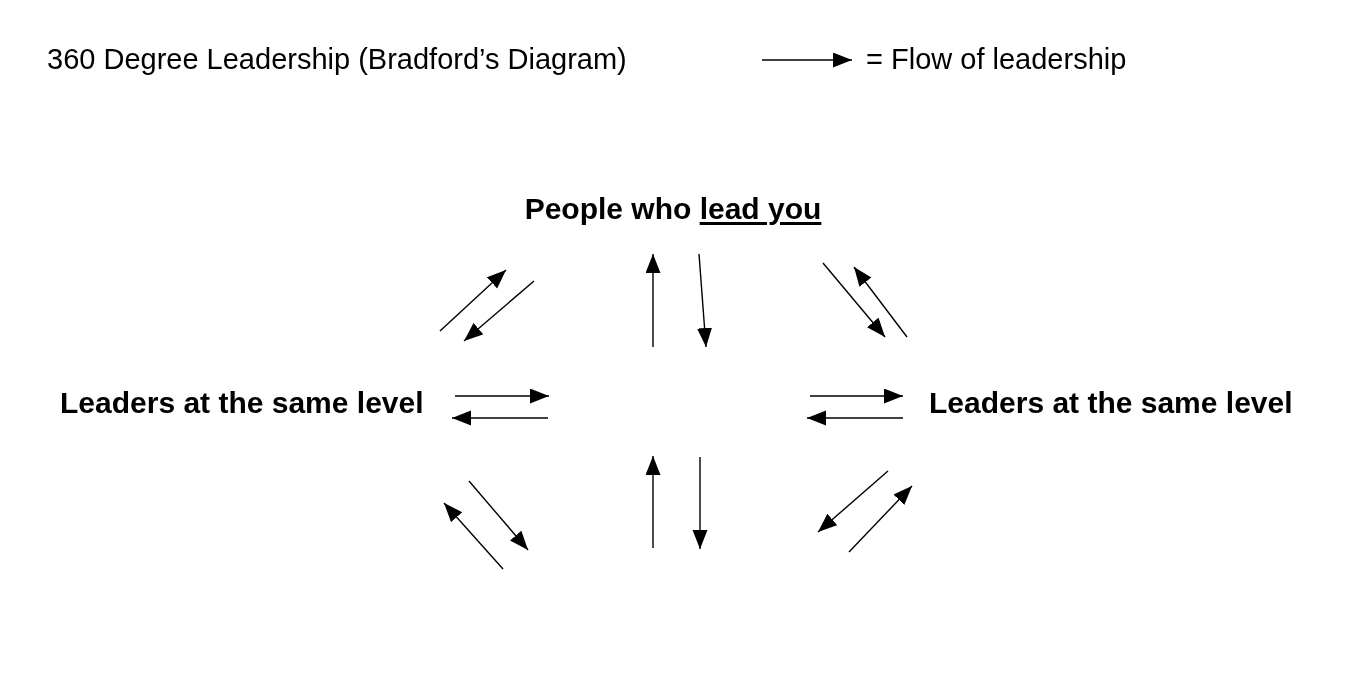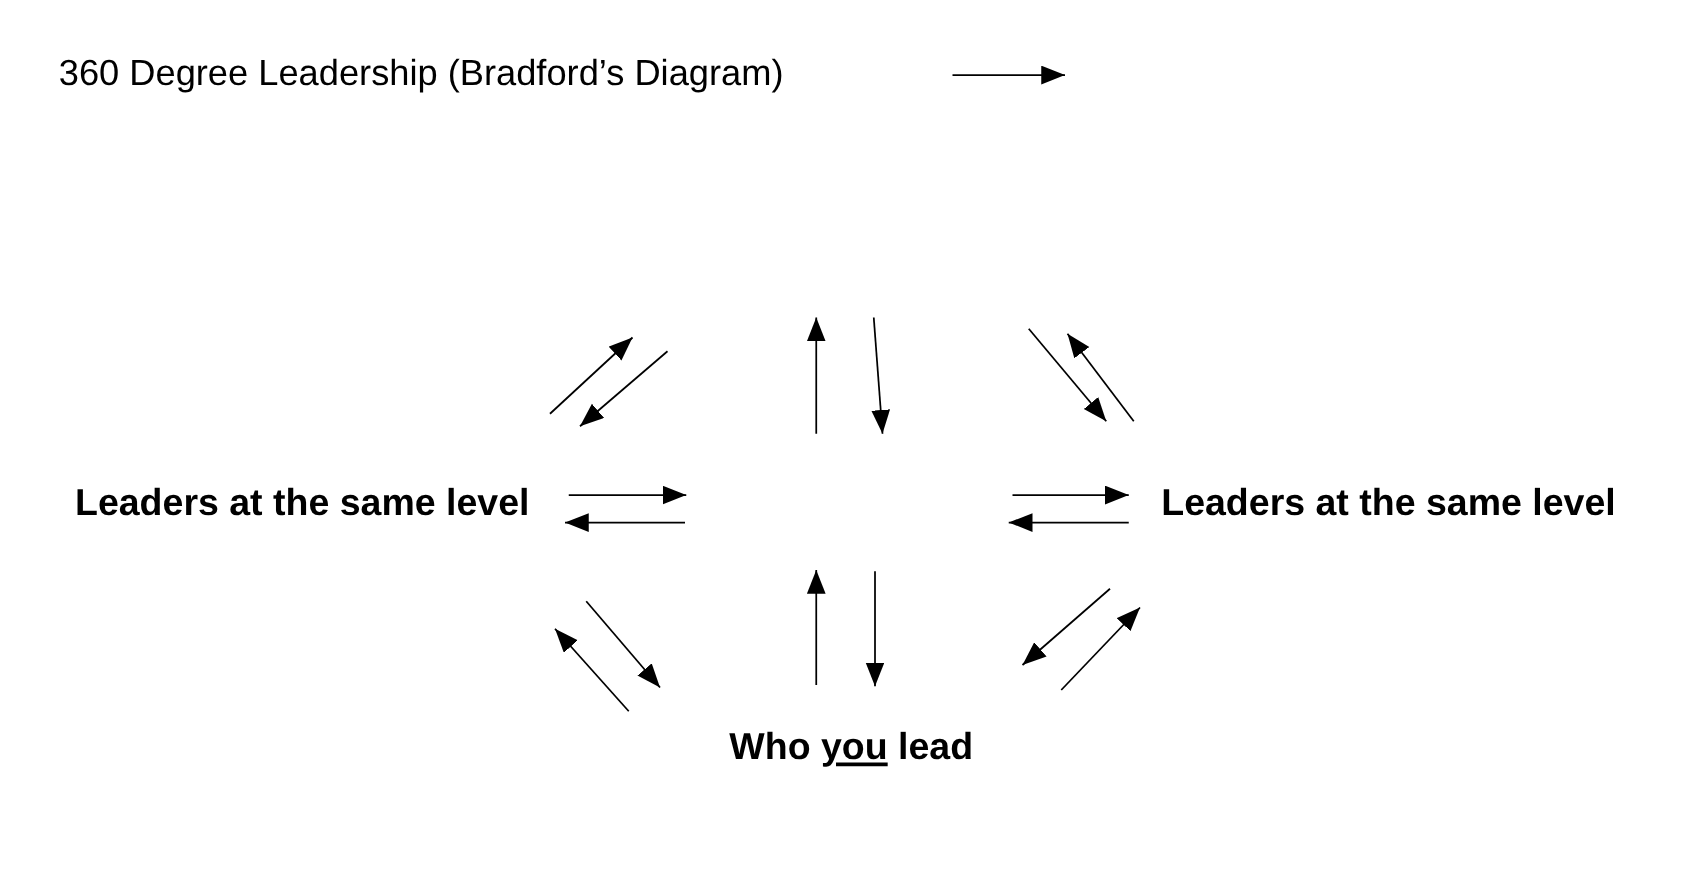--- a/index.html
+++ b/index.html
@@ -68,30 +68,31 @@
     fill: none;
   }
 </style>
 </head>
 <body>
 
 <div class="page">
 
   <div class="title">360 Degree Leadership (Bradford’s Diagram)</div>
 
+  <div class="legend-label">= Flow of leadership</div>
 
+  <div class="node centered" id="node-top">
+    <span>People who </span><span class="u">lead you</span><span></span>
+  </div>
 
 
   <div class="node" id="node-left">Leaders at the same level</div>
 
   <div class="node" id="node-right">Leaders at the same level</div>
 
-  <div class="node centered" id="node-bottom">
-    <span>Who </span><span class="u">you</span><span> lead</span>
-  </div>
 
   <svg class="arrow-layer" id="arrow-layer" viewBox="0 0 1356 700" xmlns="http://www.w3.org/2000/svg">
     <defs>
       <marker id="arrowhead" markerUnits="userSpaceOnUse" markerWidth="20" markerHeight="16" refX="19" refY="7.5" orient="auto">
         <path d="M0,0 L19,7.5 L0,15 Z" fill="#000000"></path>
       </marker>
     </defs>
   <line x1="653" y1="347" x2="653" y2="254" class="flow-line" marker-end="url(#arrowhead)"></line>
       <line x1="699" y1="254" x2="706" y2="347" class="flow-line" marker-end="url(#arrowhead)"></line>
       <line x1="440" y1="331" x2="506" y2="270" class="flow-line" marker-end="url(#arrowhead)"></line>

